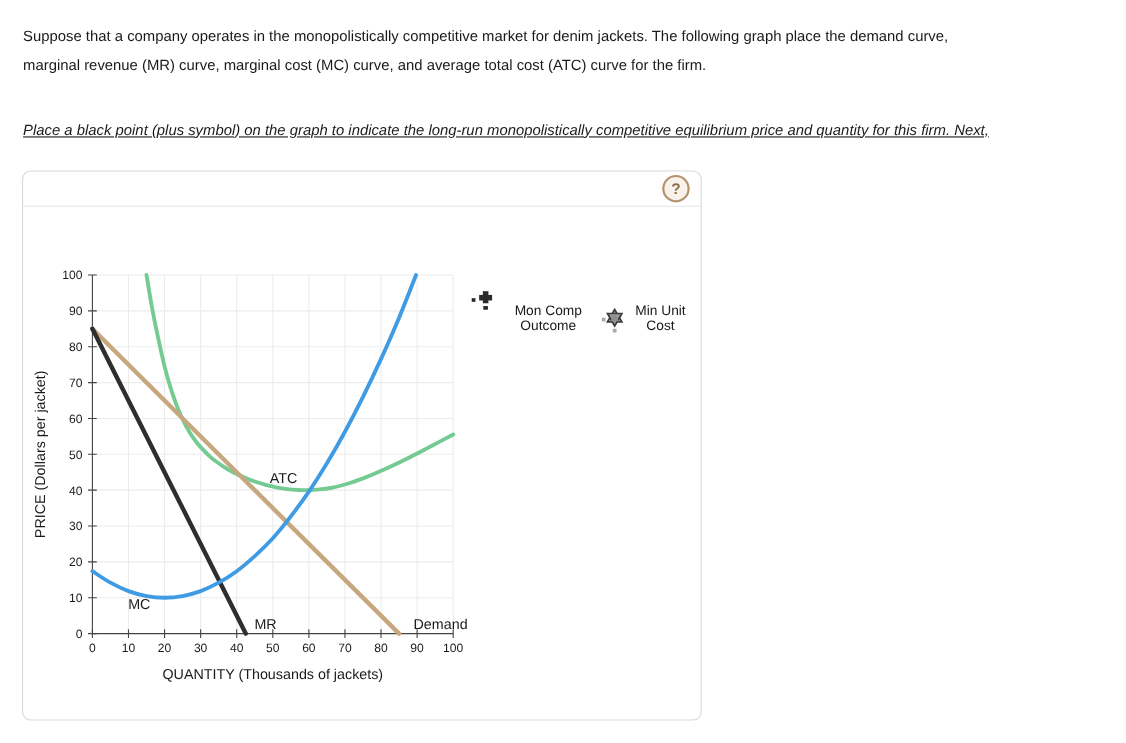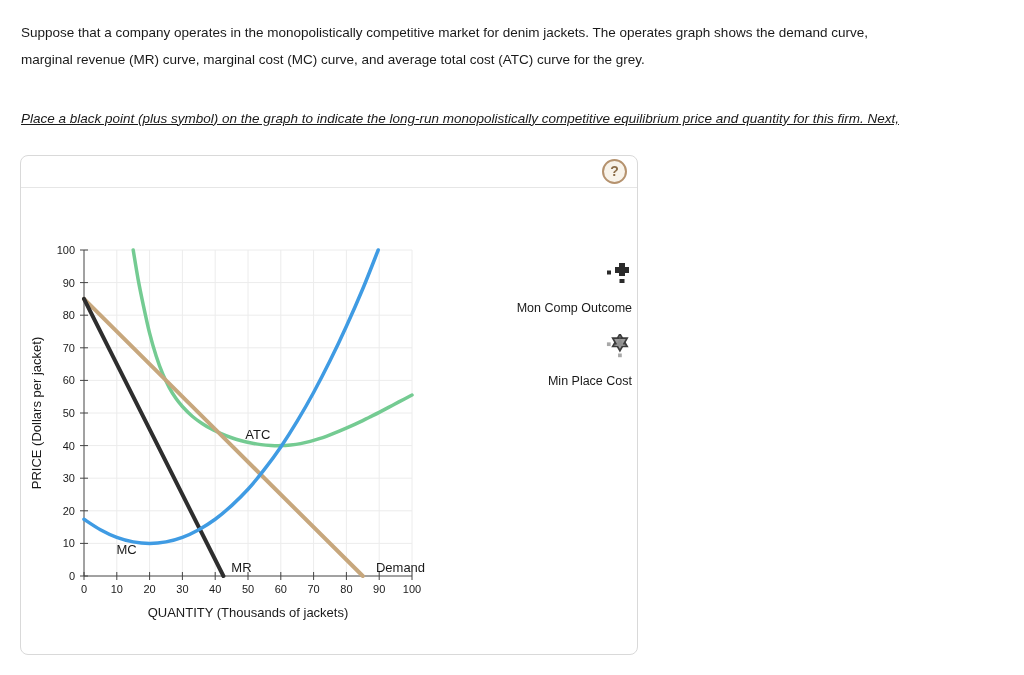--- a/index.html
+++ b/index.html
@@ -30,32 +30,32 @@
   }
   #chart{position:absolute;left:7px;top:85px;}
   .grid{stroke:#ececec;stroke-width:1;}
   .axis{stroke:#444444;stroke-width:1;}
   .curve{fill:none;stroke-linecap:round;stroke-linejoin:round;}
   .tick-label{font-family:"Liberation Sans",sans-serif;font-size:11px;fill:#1a1a1a;}
   .axis-title{font-family:"Liberation Sans",sans-serif;font-size:13px;fill:#1a1a1a;}
   .curve-label{font-family:"Liberation Sans",sans-serif;font-size:13px;fill:#1a1a1a;}
   .palette{
     position:absolute;left:407px;top:105px;width:204px;
-    display:flex;flex-direction:column;align-items:flex-end;
+    display:flex;flex-direction:row;align-items:flex-start;
   }
   .tool-icon{height:26px;margin:0;cursor:pointer;}
   .tool-label{font-size:12.5px;color:#1a1a1a;margin-top:14px;text-align:center;}
   .tool-icon.star{margin-top:19px;}
 </style>
 </head>
 <body>
 
 <p class="para" id="intro">
-  <span>Suppose that a company operates in the monopolistically competitive market for denim jackets. The operates graph shows the demand curve,</span>
-  <span>marginal revenue (MR) curve, marginal cost (MC) curve, and average total cost (ATC) curve for the grey.</span>
+  <span>Suppose that a company operates in the monopolistically competitive market for denim jackets. The following graph place the demand curve,</span>
+  <span>marginal revenue (MR) curve, marginal cost (MC) curve, and average total cost (ATC) curve for the firm.</span>
 </p>
 
 <p class="para" id="instructions">
   <span>Place a black point (plus symbol) on the graph to indicate the long-run monopolistically competitive equilibrium price and quantity for this firm. Next,</span>
 </p>
 
 <div class="panel">
   <div class="panel-header">
     <div class="help-btn">?</div>
   </div>
@@ -156,15 +156,15 @@
     </svg>
     <div class="tool-label">Mon Comp Outcome</div>
 
     <svg class="tool-icon star" width="26" height="28" viewBox="0 0 26 28">
       <rect x="0" y="9" width="4" height="4" fill="#a8a8a8"></rect>
       <polygon points="14,0 21.8,13.5 6.2,13.5" fill="#9a9a9a" stroke="#3c3c3c" stroke-width="1.8"></polygon>
       <polygon points="14,18 6.2,4.5 21.8,4.5" fill="#9a9a9a" stroke="#3c3c3c" stroke-width="1.8"></polygon>
       <polygon points="14,4.6 18.8,12.9 9.2,12.9" fill="#8f8f8f"></polygon>
       <rect x="12" y="21" width="4" height="4" fill="#a8a8a8"></rect>
     </svg>
-    <div class="tool-label">Min Place Cost</div>
+    <div class="tool-label">Min Unit Cost</div>
   </div>
 </div>
 
 </body></html>

